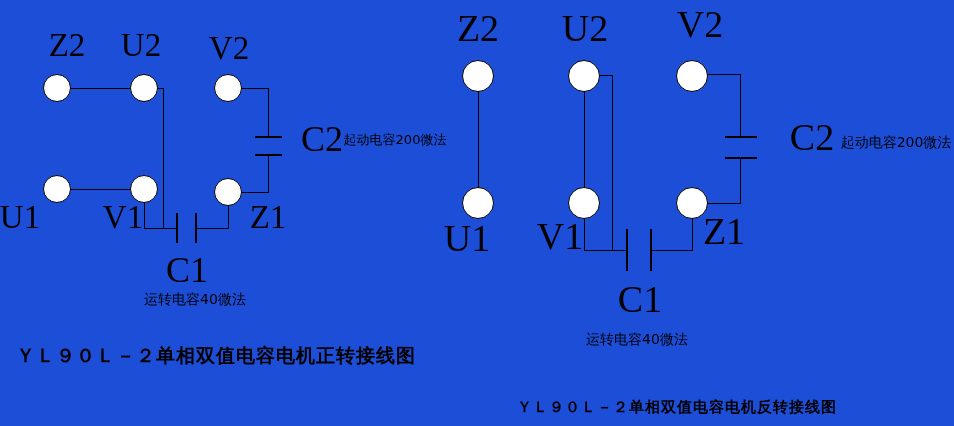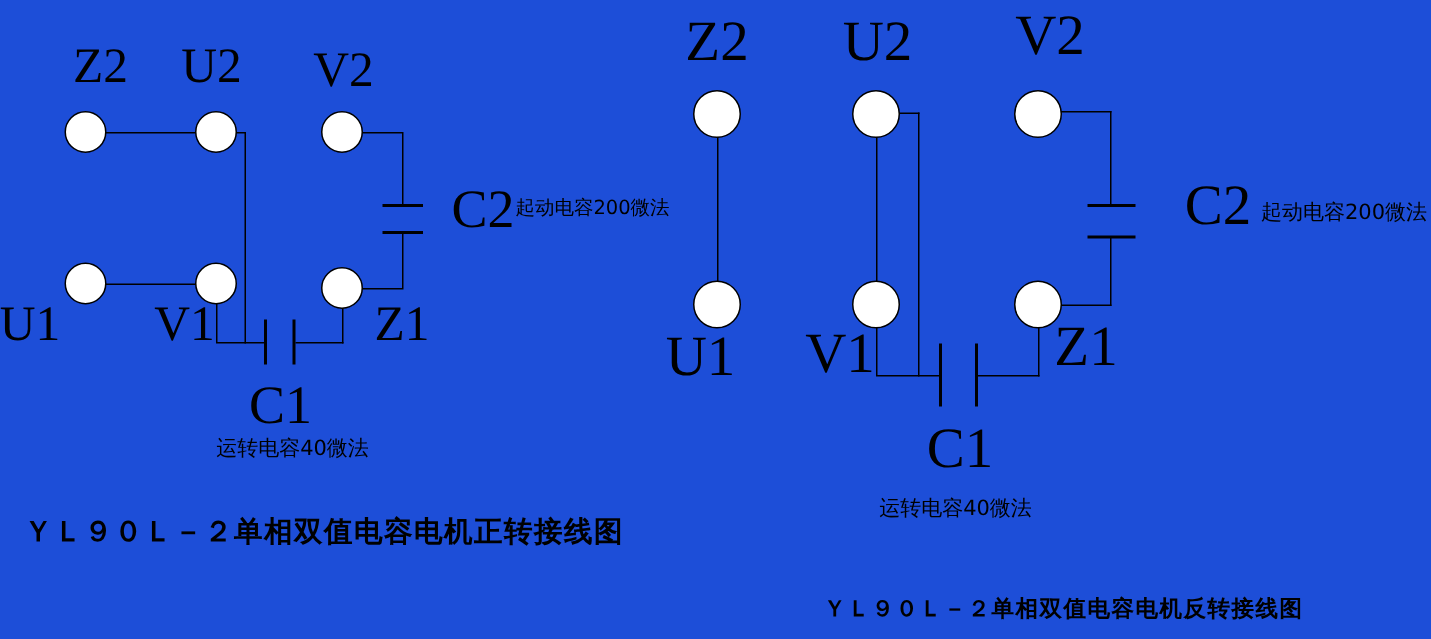--- a/index.html
+++ b/index.html
@@ -123,16 +123,16 @@
     <div class="lbl term-lbl-l" style="left:700px; top:24px;">V2</div>
     <div class="lbl term-lbl-l" style="left:467px; top:238px;">U1</div>
     <div class="lbl term-lbl-l" style="left:560px; top:236px;">V1</div>
     <div class="lbl term-lbl-l" style="left:724px; top:231px;">Z1</div>
 
     <div class="lbl cap-lbl-l" style="left:812px; top:137px;">C2</div>
     <div class="lbl cn-small-l" style="left:896px; top:142px;">起动电容200微法</div>
     <div class="lbl cap-lbl-l" style="left:640px; top:299px;">C1</div>
     <div class="lbl cn-small-l" style="left:637px; top:339px;">运转电容40微法</div>
 
-    <div class="lbl caption caption-right" style="left:709px; top:407px;">ＹＬ９０Ｌ－２单相双值电容电机反转接线图</div>
+    <div class="lbl caption caption-right" style="left:677px; top:407px;">ＹＬ９０Ｌ－２单相双值电容电机反转接线图</div>
   </div>
 
 </div>
 
 </body></html>

